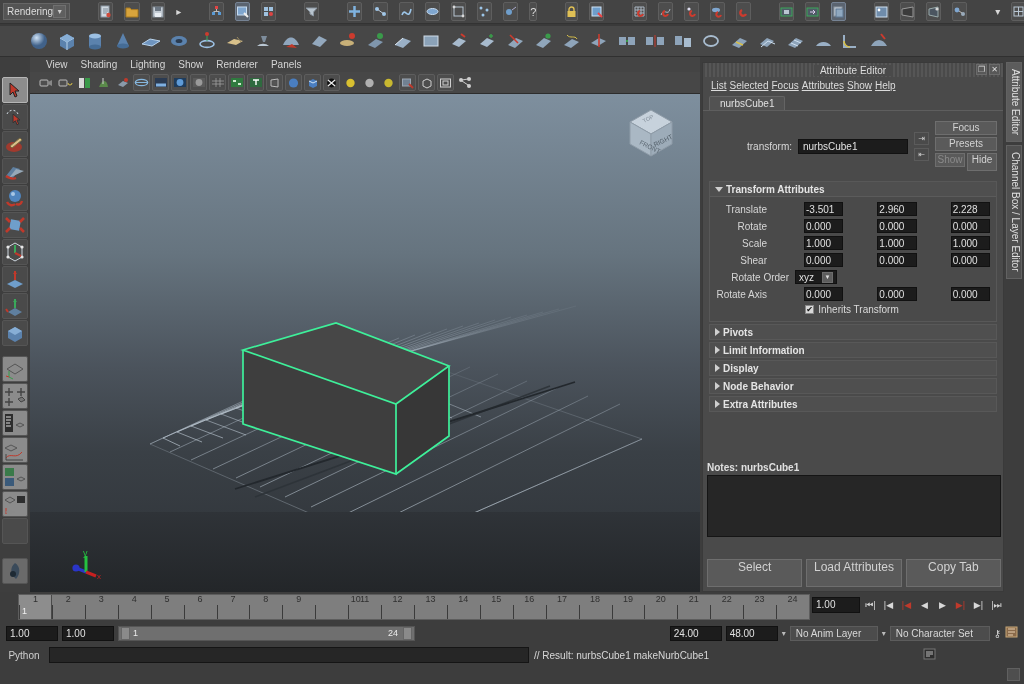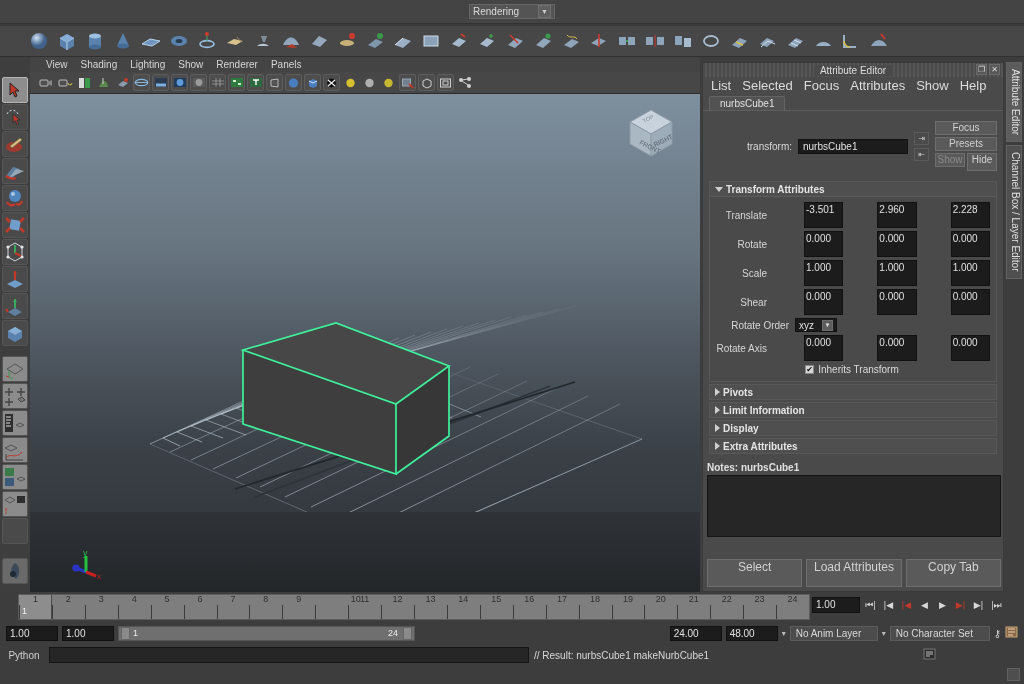--- a/index.html
+++ b/index.html
@@ -10,22 +10,22 @@
   }
   #app { position:relative; width:1024px; height:684px; background:#3d3d3d; }
 
   
   .btn { background:#5a5a5a; border:1px solid #6e6e6e; color:#d2d2d2;
          text-align:center; cursor:pointer; }
   .sep { width:1px; background:#2e2e2e; align-self:stretch; margin:2px 3px; }
 
   
   #statusline { position:absolute; left:0; top:0; width:1024px; height:24px;
-     background:#444; display:flex; align-items:center; padding:4px 3px; gap:11px;
-     border-bottom:1px solid #333;flex-direction:column; }
+     background:#444; display:flex; align-items:center; padding:9px 3px; gap:11px;
+     border-bottom:1px solid #333; }
   #menuset { width:86px; height:17px; background:#545454; border:1px solid #666;
      display:flex; align-items:center; padding:0 3px; font-size:10px; color:#dcdcdc;}
   #menuset .cv { margin-left:auto; width:13px; height:13px; background:#5f5f5f;
      border:1px solid #707070; display:flex;align-items:center;justify-content:center;
      font-size:7px;color:#ccc;}
   .sico { width:19px; height:19px; border-radius:2px; position:relative;
      display:flex; align-items:center; justify-content:center; font-size:10px;
      color:#d8d8d8; cursor:pointer; }
   .sico.framed { background:#4d4d4d; border:1px solid #5e5e5e; }
   .sico.on { background:#5b6470; border:1px solid #768394; }
@@ -70,22 +70,22 @@
   
   #ae { position:absolute; left:702px; top:62px; width:302px; height:530px;
      background:#4a4a4a; border:1px solid #3a3a3a; }
   #aetitle { height:14px; display:flex; align-items:center; justify-content:center;
      font-size:10px; color:#ddd; position:relative;
      background:repeating-linear-gradient(90deg,#4a4a4a 0 2px,#565656 2px 4px);}
   #aetitle .lbl { background:#4a4a4a; padding:0 6px; }
   #aetitle .wb { position:absolute; top:1px; width:11px; height:11px;
      background:#585858; border:1px solid #6b6b6b; font-size:8px; color:#ddd;
      display:flex;align-items:center;justify-content:center; cursor:pointer;}
-  #aemenu { height:17px; display:flex; align-items:center; gap:11px;
-     padding-left:8px; font-size:13px; color:#dcdcdc; }
+  #aemenu { height:17px; display:flex; align-items:center; gap:3px;
+     padding-left:8px; font-size:10px; color:#dcdcdc;text-decoration:underline; }
   #aemenu span { cursor:pointer; }
   #aetabbar { height:17px; padding-left:6px; display:flex; align-items:flex-end;
      border-bottom:1px solid #5e5e5e;}
   .aetab { background:#525252; border:1px solid #646464; border-bottom:none;
      padding:1px 10px; font-size:10px; color:#e0e0e0; border-radius:2px 2px 0 0;
      cursor:pointer;}
   #aebody { padding:4px 6px 0 6px; }
   .xfrow { display:flex; align-items:center; justify-content:flex-end; gap:6px;
      margin:6px 0 10px 0;}
   .xflbl { font-size:10px; color:#d8d8d8; }
@@ -96,21 +96,21 @@
   .arrbtn { width:15px; height:13px; background:#4a4a4a; border:1px solid #5b5b5b;
      font-size:8px; color:#cfcfcf; display:flex;align-items:center;justify-content:center;}
   .frame { border:1px solid #585858; background:#4f4f4f; margin-bottom:2px; }
   .frame-hdr { height:14px; display:flex; align-items:center; gap:3px;
      padding-left:5px; font-size:10px; font-weight:bold; color:#e4e4e4; cursor:pointer;}
   .tri { width:0;height:0;border-style:solid; }
   .tri.down { border-width:5px 4px 0 4px; border-color:#cfcfcf transparent transparent transparent;}
   .tri.right{ border-width:4px 0 4px 5px; border-color:transparent transparent transparent #cfcfcf;}
   .attrrow { display:flex; align-items:center; gap:3px; margin-bottom:3px; }
   .attrlbl { width:78px; text-align:right; font-size:10px; color:#d6d6d6; padding-right:3px;}
-  .attrf { width:54px; height:26px; background:#1c1c1c; border:1px solid #111;
+  .attrf { width:54px; height:14px; background:#1c1c1c; border:1px solid #111;
      color:#e0e0e0; font-size:10px; padding:0 1px; line-height:13px;margin-left:31px; }
   .combo { width:42px; height:14px; background:#1c1c1c; border:1px solid #111;
      color:#e0e0e0; font-size:10px; padding:0 3px; line-height:13px; display:flex;
      align-items:center; }
   .combo .cv { margin-left:auto; width:11px; height:11px; background:#5d5d5d;
      border:1px solid #6d6d6d; display:flex;align-items:center;justify-content:center;
      font-size:6px; }
   .cbrow { display:flex; align-items:center; justify-content:center; gap:4px;
      font-size:10px; color:#dadada; margin-top:2px;}
   .cbx { width:9px;height:9px; background:#d8d8d8; border:1px solid #888;
@@ -1030,20 +1030,26 @@
       <div class="frame">
         <div class="frame-hdr">
           <span class="tri right"></span>
           <span>Limit Information</span>
         </div>
       </div>
       <div class="frame">
         <div class="frame-hdr">
           <span class="tri right"></span>
           <span>Display</span>
+        </div>
+      </div>
+      <div class="frame">
+        <div class="frame-hdr">
+          <span class="tri right"></span>
+          <span>Node Behavior</span>
         </div>
       </div>
       <div class="frame">
         <div class="frame-hdr">
           <span class="tri right"></span>
           <span>Extra Attributes</span>
         </div>
       </div>
     </div>
 

